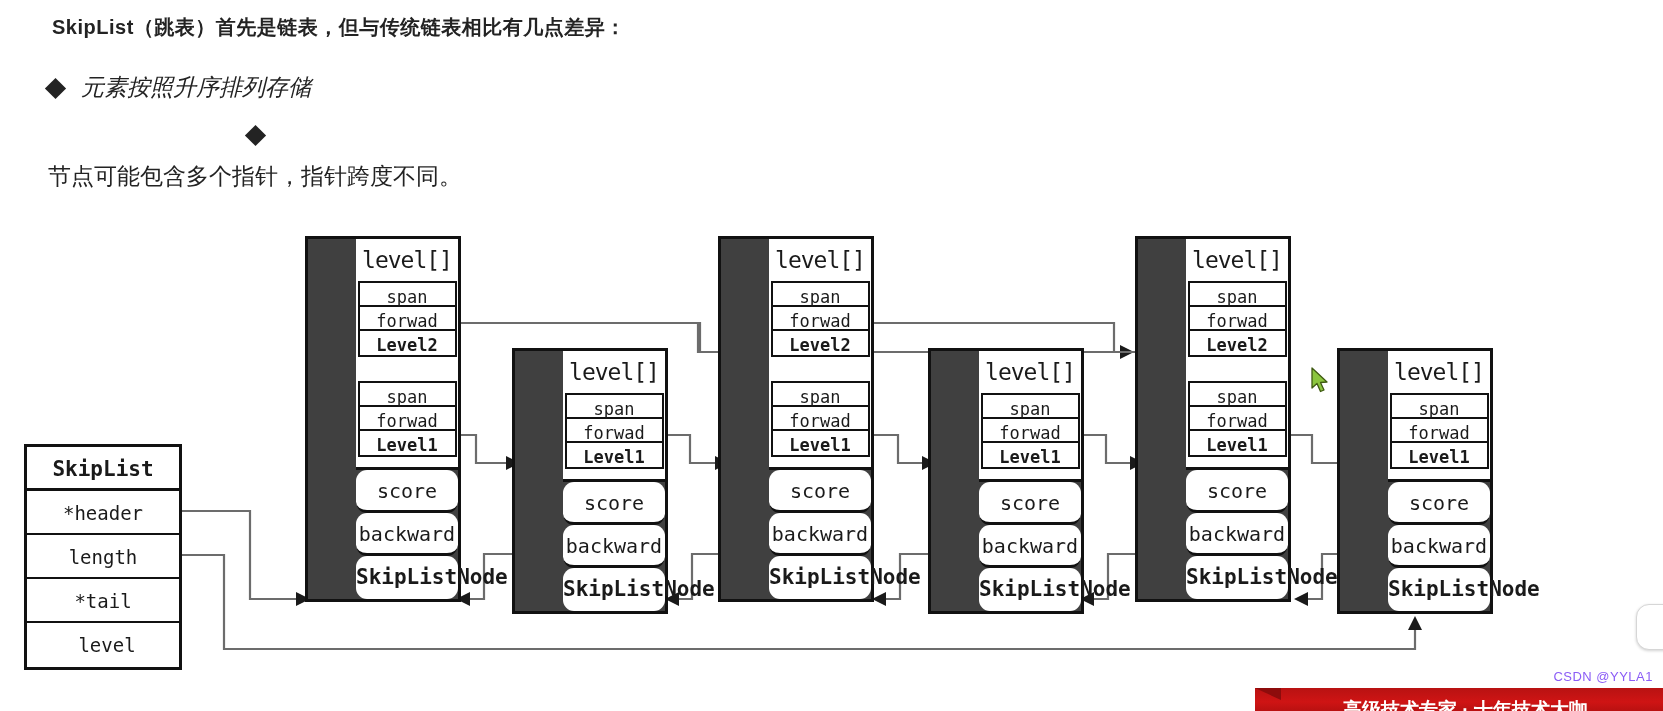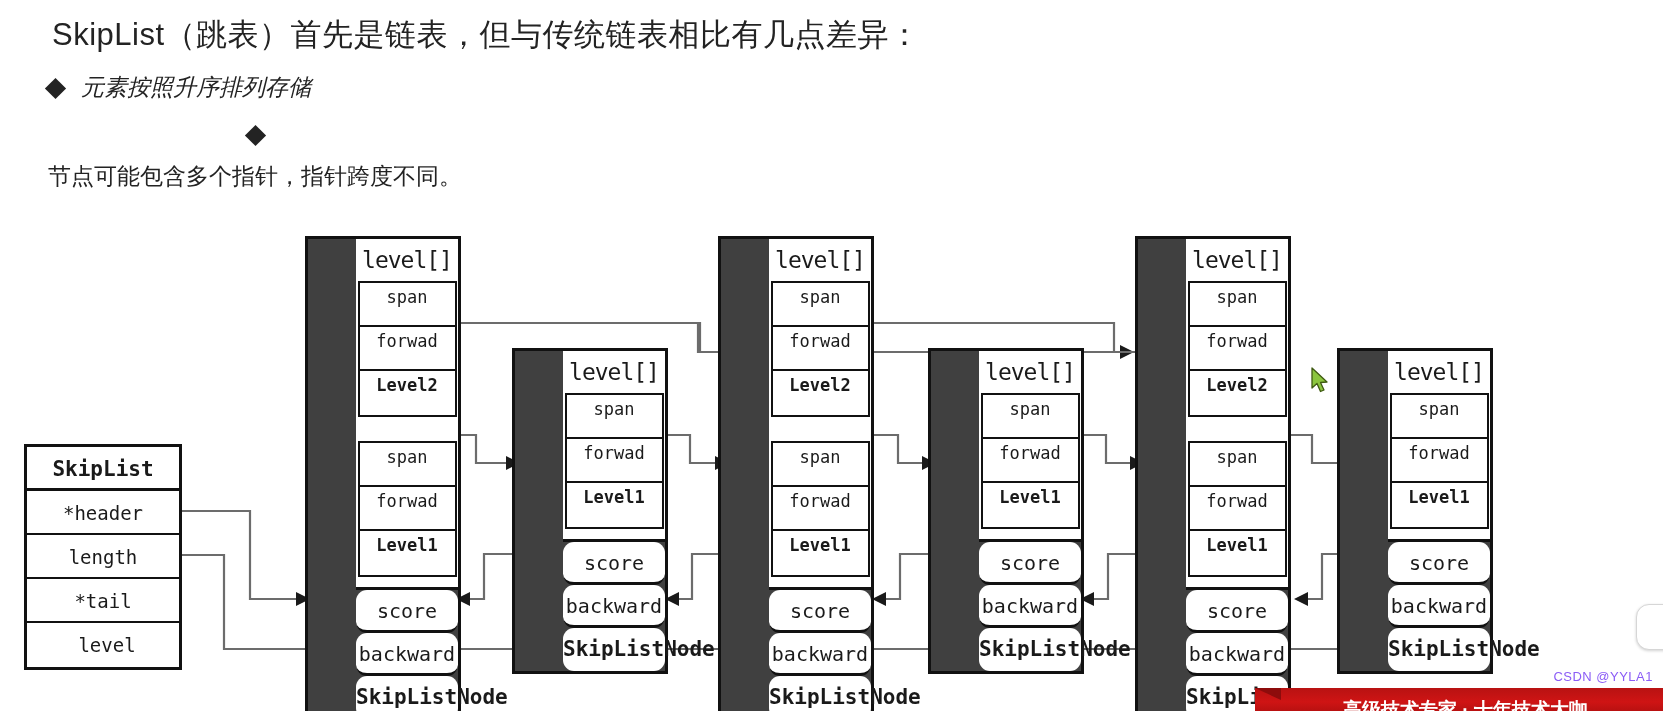--- a/index.html
+++ b/index.html
@@ -8,21 +8,21 @@
     background:#fff;
     font-family:"Liberation Sans", sans-serif;
     overflow:hidden;
     position:relative;
   }
 
   
   #text-block { position:absolute; left:0; top:0; width:1663px; }
   .headline {
     position:absolute; left:52px; top:14px;
-    font-size:31px; font-weight:normal; color:#232323;
+    font-size:20px; font-weight:bold; color:#232323;
     letter-spacing:.5px; white-space:nowrap;text-align:center;
   }
   .bullet-row {
     position:absolute; left:48px;
     font-size:23px; color:#232323; white-space:nowrap;
     display:flex; align-items:center; gap:18px;
   }
   .bullet-row.b1 { top:72px;font-style:italic; }
   .bullet-row.b2 { top:126px;flex-direction:column; }
   .diamond {
@@ -65,21 +65,21 @@
     text-align:center;
     font-family:"DejaVu Sans Mono","Liberation Mono",monospace;
     font-size:23px; color:#1a1a1a; margin:4px 0 8px 0; letter-spacing:-1px;
   }
   .lvl-block {
     width:99px; margin:0 auto 0 auto;
     border:2.5px solid #111; background:#fff; box-sizing:border-box;
   }
   .lvl-block + .lvl-block { margin-top:24px; }
   .lvl-cell {
-    height:44px; line-height:28px; text-align:center;
+    height:24px; line-height:28px; text-align:center;
     font-family:"DejaVu Sans Mono","Liberation Mono",monospace;
     font-size:17px; color:#1a1a1a;
     border-bottom:2px solid #111; box-sizing:border-box;
   }
   .lvl-cell:last-child { border-bottom:none; font-weight:bold; font-size:17px; }
   .node .field {
     height:43px; line-height:43px; text-align:center;
     font-family:"DejaVu Sans Mono","Liberation Mono",monospace;
     font-size:20px; color:#1a1a1a;
     border-bottom:3px solid #111; box-sizing:border-box; background:#fff;border-radius:11px;

